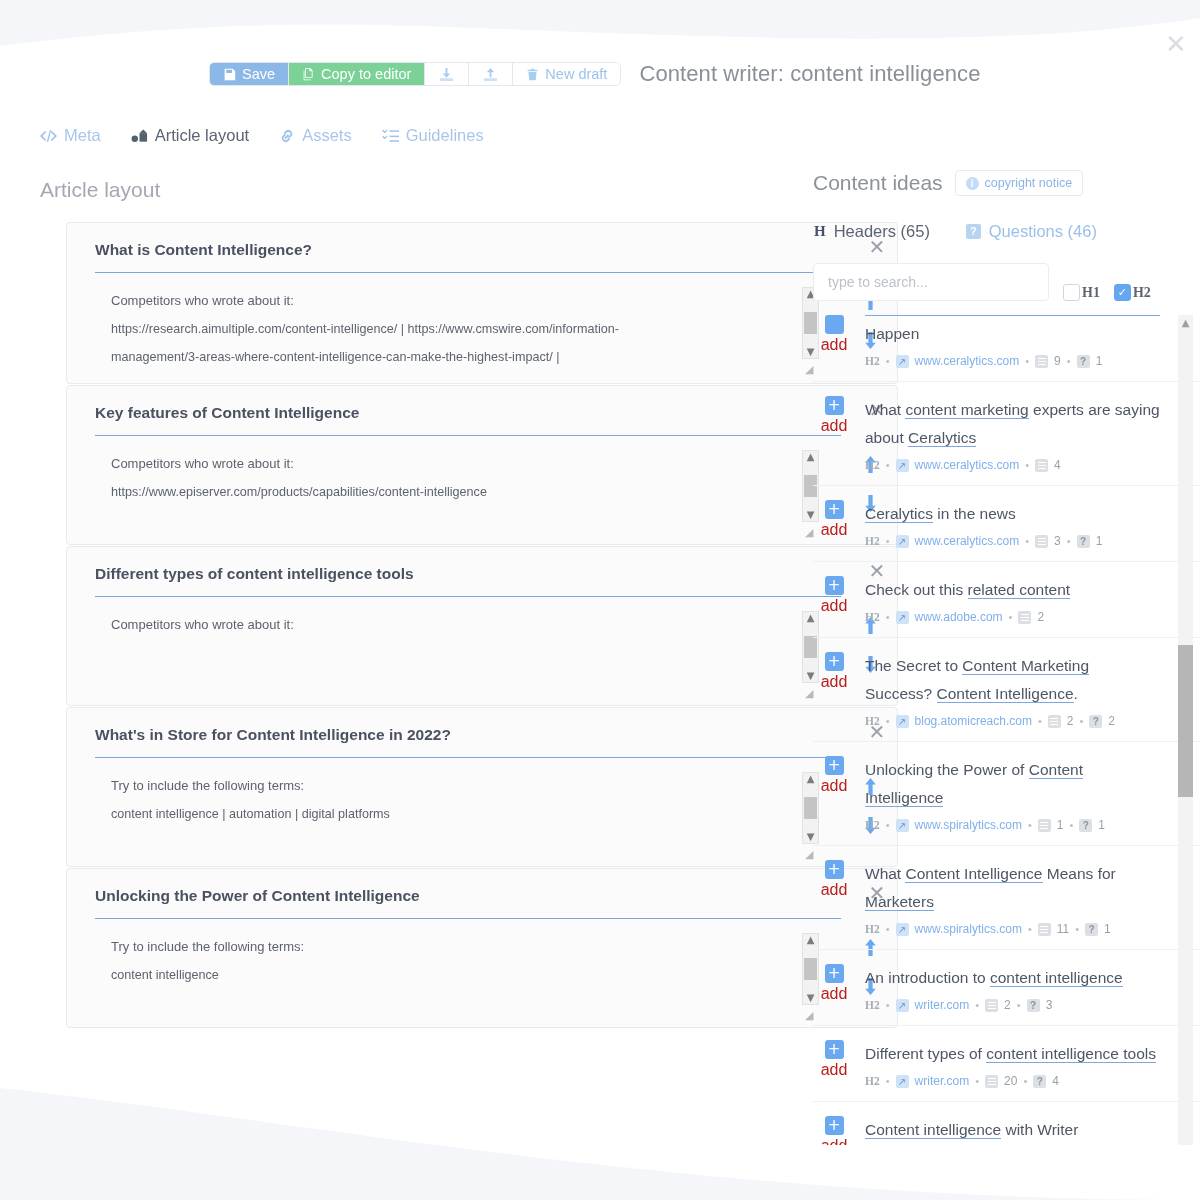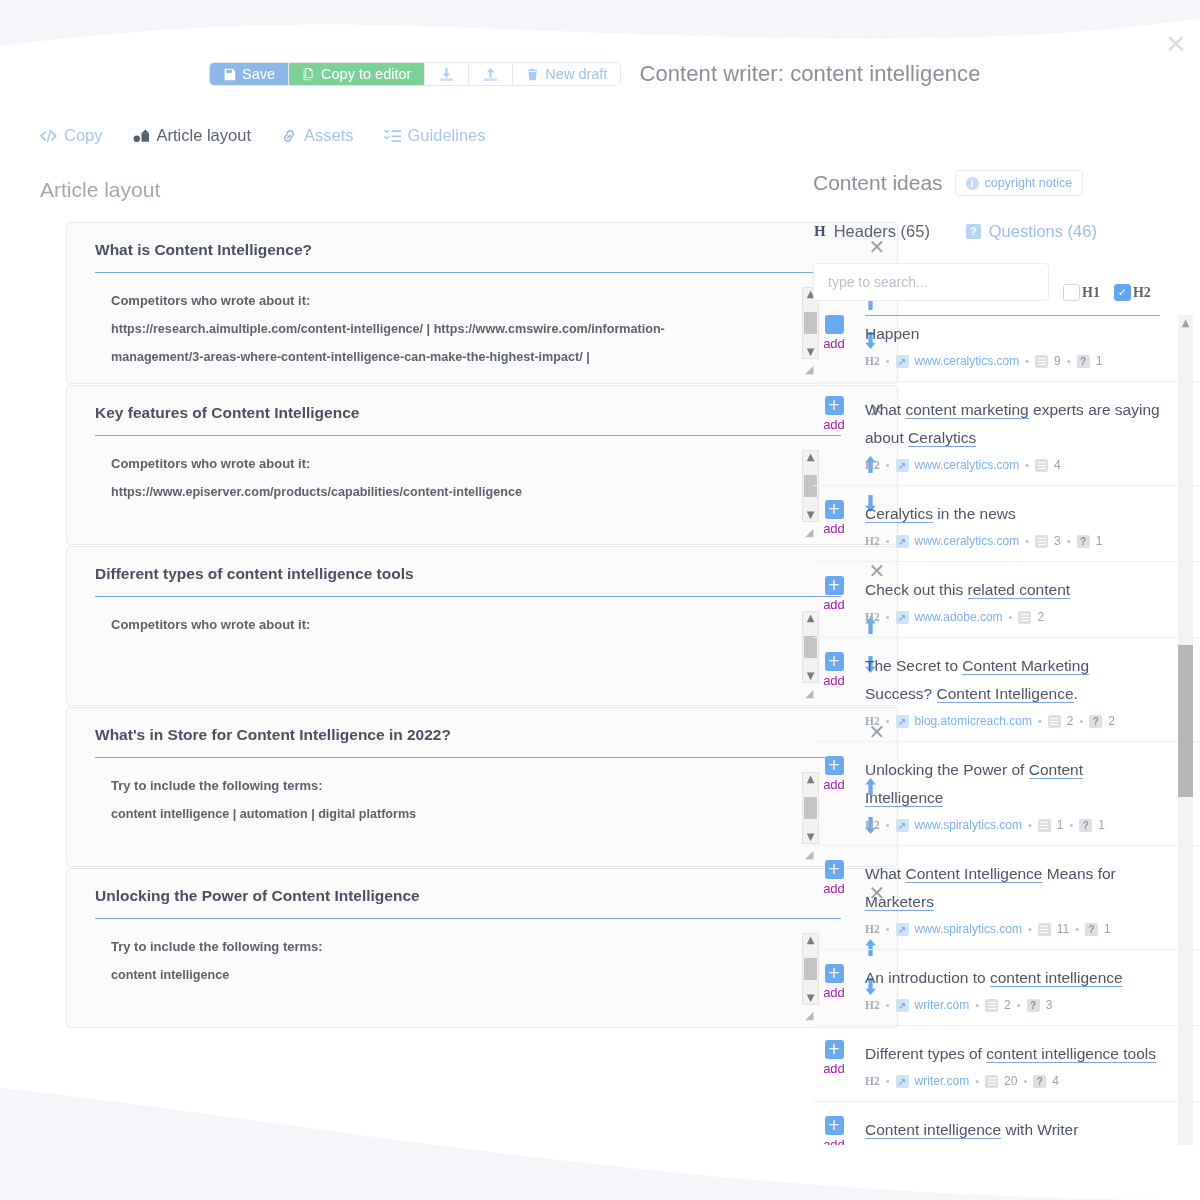--- a/index.html
+++ b/index.html
@@ -115,21 +115,20 @@
     margin-top: -4px;
   }
   .card-body {
     display: flex; align-items: stretch;
     padding: 0 0 0 28px; margin-top: 14px;
   }
   .ta-wrap {
     position: relative; flex: 1; margin-right: 6px;
     background: #fbfbfc;
     min-height: 82px;
-    font-weight: bold;
   }
   .ta-line {
     font-size: 13px; color: #5d636d; line-height: 28px;
     padding-left: 16px; padding-right: 40px;
     white-space: nowrap; overflow: hidden;
   }
   .ta-line.url { font-size: 12.6px; }
   .ta-scroll {
     position: absolute; right: 18px; top: 0;
     width: 17px; height: 72px;
@@ -243,21 +242,21 @@
   .idea-add {
     width: 34px; display: flex; flex-direction: column;
     align-items: center; flex-shrink: 0; cursor: pointer;
   }
   .plus-sq {
     width: 19px; height: 19px; border-radius: 3px;
     background: #6aa9ef; color: #fff; font-size: 15px;
     line-height: 18px; text-align: center;
     font-family: "DejaVu Sans", sans-serif;
   }
-  .add-lbl { font-size: 13px; color: #a21caf; margin-top: 2px; }
+  .add-lbl { font-size: 16px; color: #b91c1c; margin-top: 2px; }
   .idea-main { flex: 1; }
   .idea-title {
     font-size: 15.5px; color: #4e5565; line-height: 28px;
     font-weight: 400;
   }
   .idea-title u { text-decoration: none; border-bottom: 1.3px solid #7ca8dd; }
   .idea-meta {
     display: flex; align-items: center; gap: 6px;
     margin-top: 6px; font-size: 12px; color: #9aa1ab;
     flex-wrap: wrap;
@@ -353,21 +352,21 @@
   </div>
 
   <div class="nav-tabs">
     <div class="nav-tab">
       <span class="nav-ico">
         <svg width="17" height="14" viewBox="0 0 20 14">
             <path fill="#9dc3ec" d="M6 1L0 7l6 6 1.4-1.4L2.8 7l4.6-4.6L6 1zm8 0l-1.4 1.4L17.2 7l-4.6 4.6L14 13l6-6-6-6z"></path>
             <path fill="#9dc3ec" d="M11.6 0L8 14h1.6L13.2 0z"></path>
           </svg>
       </span>
-      <span>Copy</span>
+      <span>Meta</span>
     </div>
     <div class="nav-tab active">
       <span class="nav-ico">
         <svg width="17" height="14" viewBox="0 0 18 14">
             <circle cx="4" cy="10" r="3.4" fill="#55606f"></circle>
             <rect x="9" y="4" width="8" height="9" fill="#55606f"></rect>
             <path d="M13 0l4 4H9z" fill="#55606f"></path>
           </svg>
       </span>
       <span>Article layout</span>

